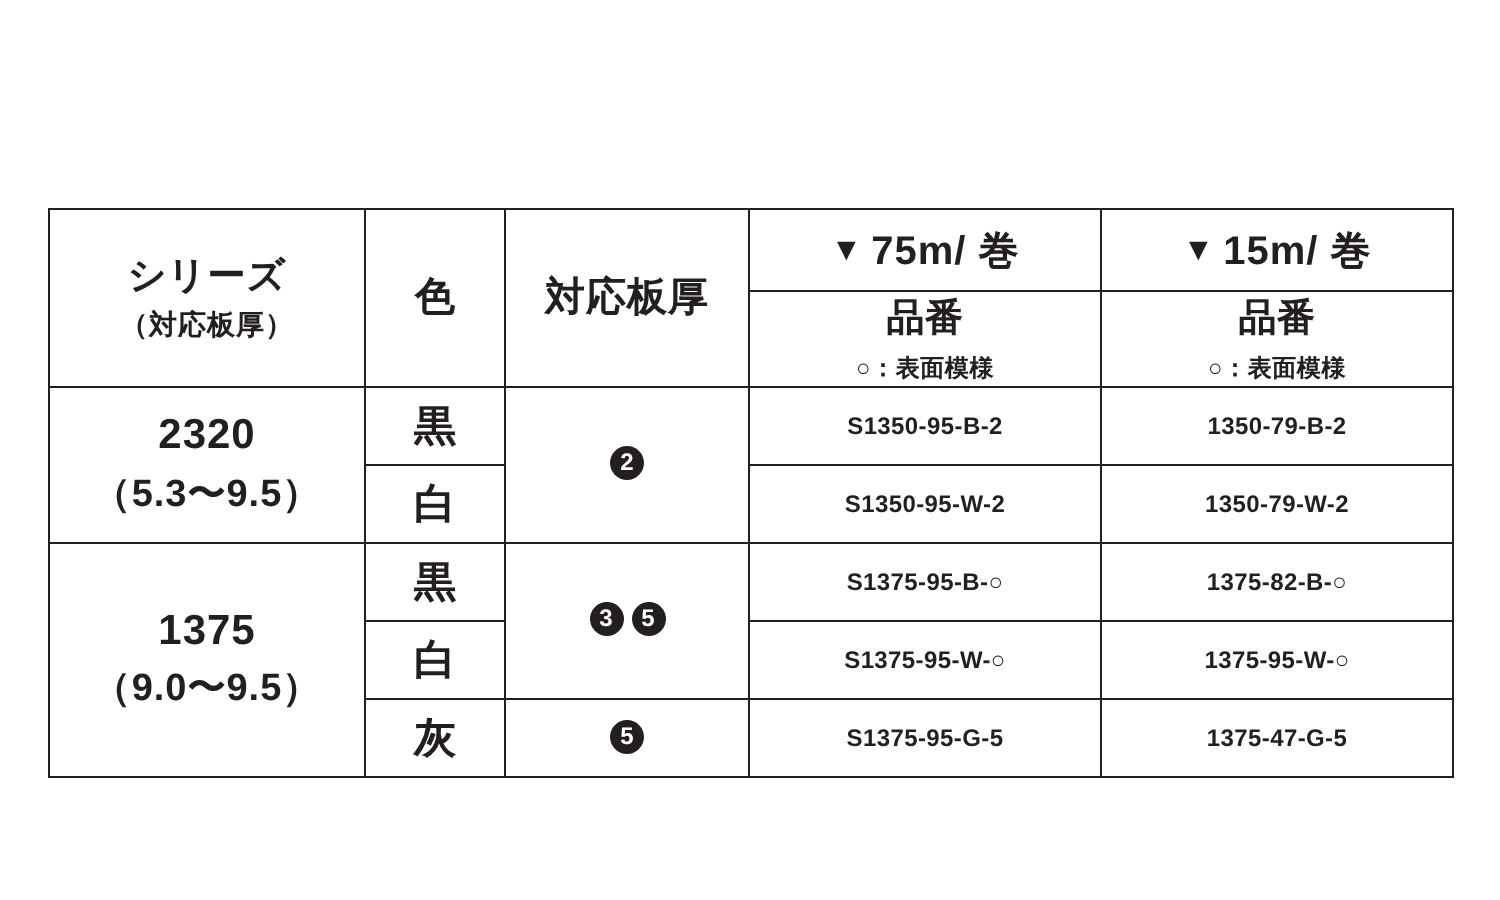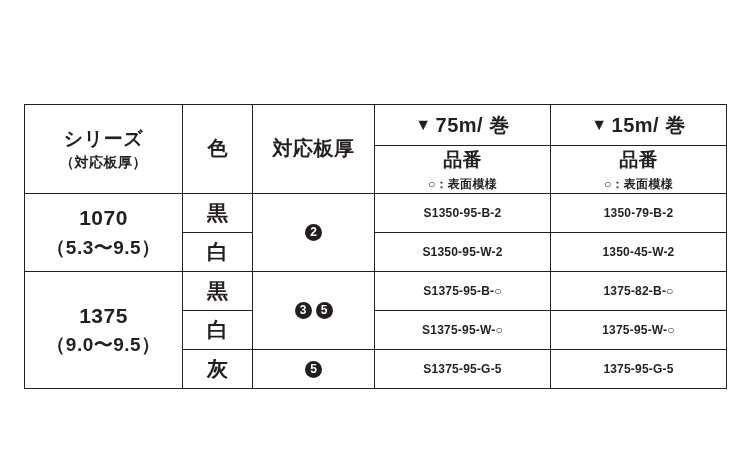--- a/index.html
+++ b/index.html
@@ -112,34 +112,34 @@
         <th class="hdr-sub">
           <div>品番</div>
           <div class="sub2">○：表面模様</div>
         </th>
       </tr>
     </thead>
     <tbody>
 
       <tr>
         <td rowspan="2" class="cell-series">
-          <div>1070</div>
+          <div>2320</div>
           <div class="rng">（5.3〜9.5）</div>
         </td>
         <td class="cell-color">黒</td>
         <td rowspan="2">
           <span class="badge">2</span>
         </td>
         <td class="cell-code">S1350-95-B-2</td>
         <td class="cell-code">1350-79-B-2</td>
       </tr>
       <tr>
         <td class="cell-color">白</td>
         <td class="cell-code">S1350-95-W-2</td>
-        <td class="cell-code">1350-45-W-2</td>
+        <td class="cell-code">1350-79-W-2</td>
       </tr>
 
       <tr>
         <td rowspan="3" class="cell-series">
           <div>1375</div>
           <div class="rng">（9.0〜9.5）</div>
         </td>
         <td class="cell-color">黒</td>
         <td rowspan="2">
           <span class="badge">3</span><span class="badge">5</span>
@@ -151,18 +151,18 @@
         <td class="cell-color">白</td>
         <td class="cell-code">S1375-95-W-○</td>
         <td class="cell-code">1375-95-W-○</td>
       </tr>
       <tr>
         <td class="cell-color">灰</td>
         <td>
           <span class="badge">5</span>
         </td>
         <td class="cell-code">S1375-95-G-5</td>
-        <td class="cell-code">1375-95-G-5</td>
+        <td class="cell-code">1375-47-G-5</td>
       </tr>
     </tbody>
   </table>
 
 </div>
 
 </body></html>

